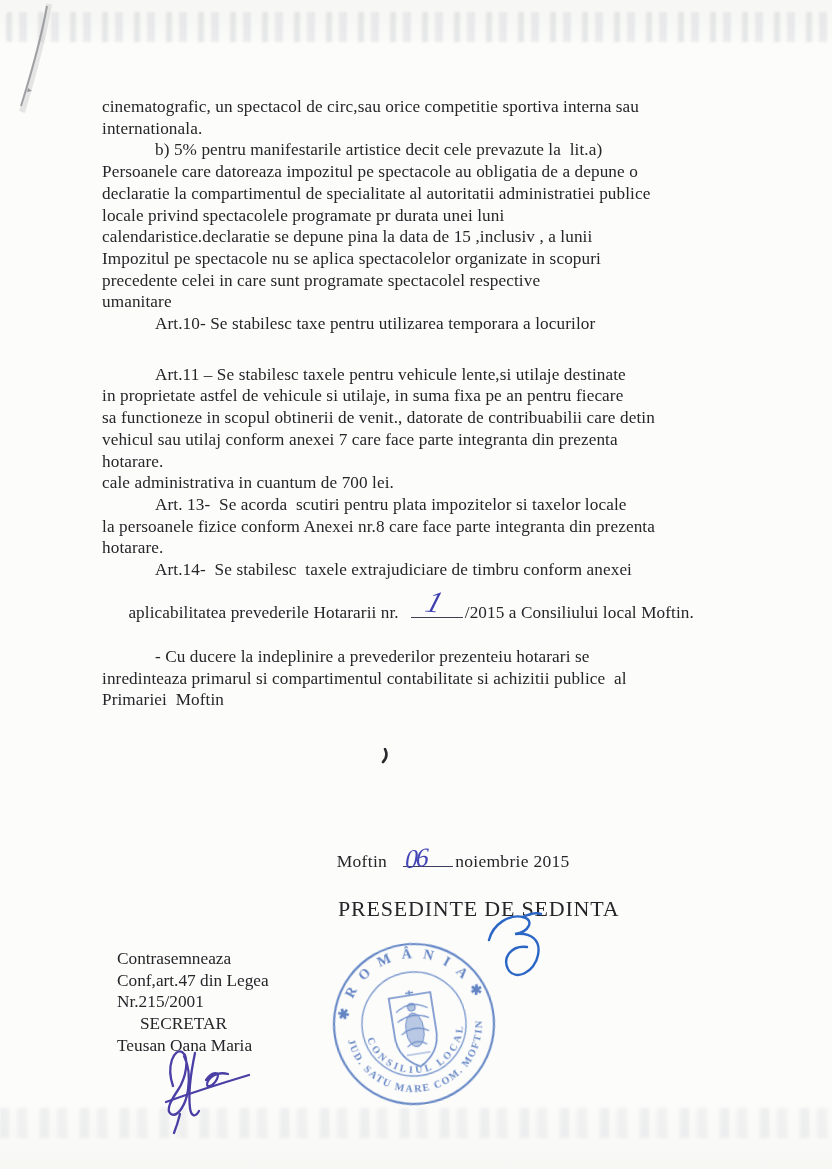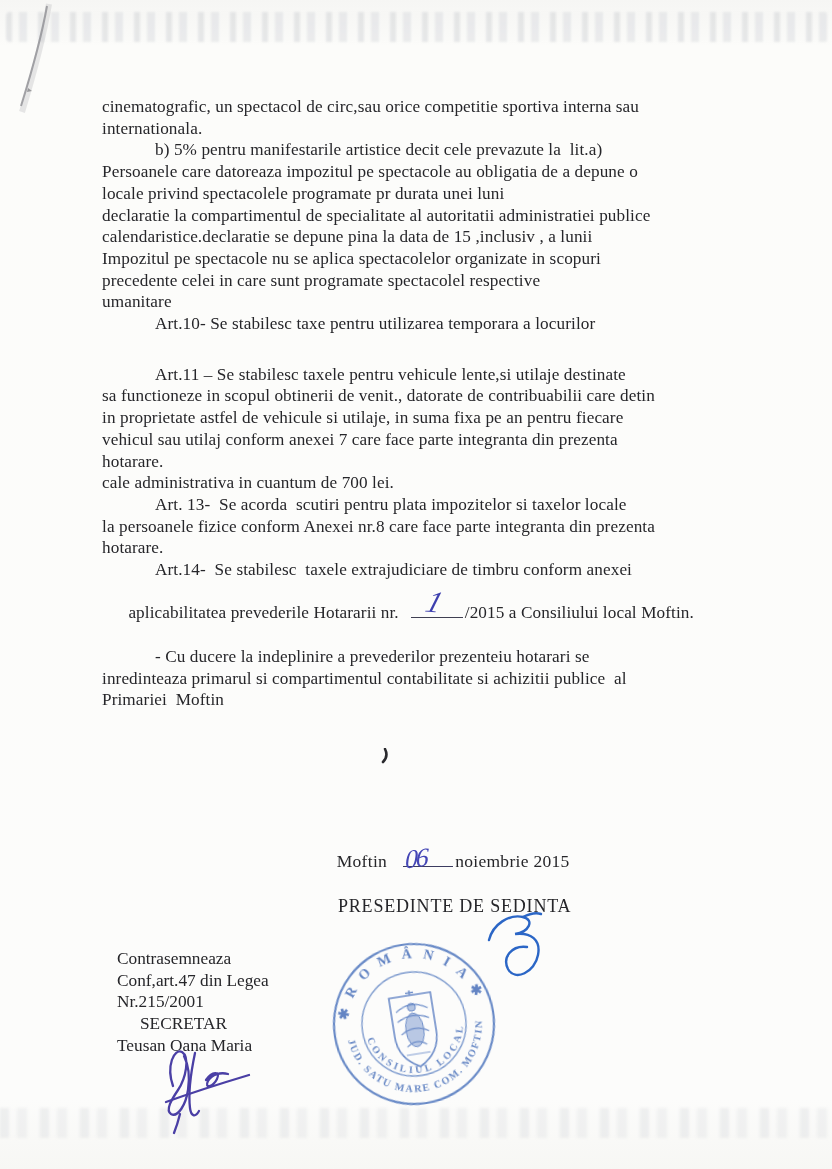--- a/index.html
+++ b/index.html
@@ -63,21 +63,21 @@
     border-bottom:1.6px solid #3c3c60; vertical-align:baseline;
   }
   .hw-day {
     position:absolute; left:2px; top:-22px;
     font-size:26px; color:#4446b6; font-style:italic;
     letter-spacing:-2px; transform:rotate(-7deg) skewX(-8deg);
   }
 
   .president-title {
     position:absolute; left:338px; top:896px;
-    font-size:18px; letter-spacing:0.8px;
+    font-size:22px; letter-spacing:0.8px;
   }
 
   .countersign {
     position:absolute; left:117px; top:948px;
     font-size:17.3px; line-height:21.8px;
   }
   .cs-indent { padding-left:23px; }
 
   .sig-president { position:absolute; left:481px; top:910px; }
   .sig-secretary { position:absolute; left:149px; top:1040px; }
@@ -107,30 +107,30 @@
     <path d="M49,4 C43,40 33,76 22,112" stroke="#c9c9cd" stroke-width="6" fill="none" opacity="0.45"></path>
     <path d="M47,6 C41,40 31,74 21,106" stroke="#8f8f94" stroke-width="2" fill="none" opacity="0.8"></path>
     <path d="M28,88 l4,3 l-5,1 z" fill="#77777c" opacity="0.7"></path>
   </svg>
 
   <div class="body-text">
     <div class="line">cinematografic, un spectacol de circ,sau orice competitie sportiva interna sau</div>
     <div class="line">internationala.</div>
     <div class="line in">b) 5% pentru manifestarile artistice decit cele prevazute la  lit.a)</div>
     <div class="line">Persoanele care datoreaza impozitul pe spectacole au obligatia de a depune o</div>
+    <div class="line">declaratie la compartimentul de specialitate al autoritatii administratiei publice</div>
     <div class="line">locale privind spectacolele programate pr durata unei luni</div>
-    <div class="line">declaratie la compartimentul de specialitate al autoritatii administratiei publice</div>
     <div class="line">calendaristice.declaratie se depune pina la data de 15 ,inclusiv , a lunii</div>
     <div class="line">Impozitul pe spectacole nu se aplica spectacolelor organizate in scopuri</div>
     <div class="line">precedente celei in care sunt programate spectacolel respective</div>
     <div class="line">umanitare</div>
     <div class="line in">Art.10- Se stabilesc taxe pentru utilizarea temporara a locurilor</div>
     <div class="line in gap-before">Art.11 – Se stabilesc taxele pentru vehicule lente,si utilaje destinate</div>
+    <div class="line">in proprietate astfel de vehicule si utilaje, in suma fixa pe an pentru fiecare</div>
     <div class="line">sa functioneze in scopul obtinerii de venit., datorate de contribuabilii care detin</div>
-    <div class="line">in proprietate astfel de vehicule si utilaje, in suma fixa pe an pentru fiecare</div>
     <div class="line">vehicul sau utilaj conform anexei 7 care face parte integranta din prezenta</div>
     <div class="line">hotarare.</div>
     <div class="line">cale administrativa in cuantum de 700 lei.</div>
     <div class="line in">Art. 13-  Se acorda  scutiri pentru plata impozitelor si taxelor locale</div>
     <div class="line">la persoanele fizice conform Anexei nr.8 care face parte integranta din prezenta</div>
     <div class="line">hotarare.</div>
     <div class="line in">Art.14-  Se stabilesc  taxele extrajudiciare de timbru conform anexei</div>
 
     <div class="line">
       <span>aplicabilitatea prevederile Hotararii nr.</span><span class="blank"><span class="hw-number">1</span></span><span>/2015 a Consiliului local Moftin.</span>

